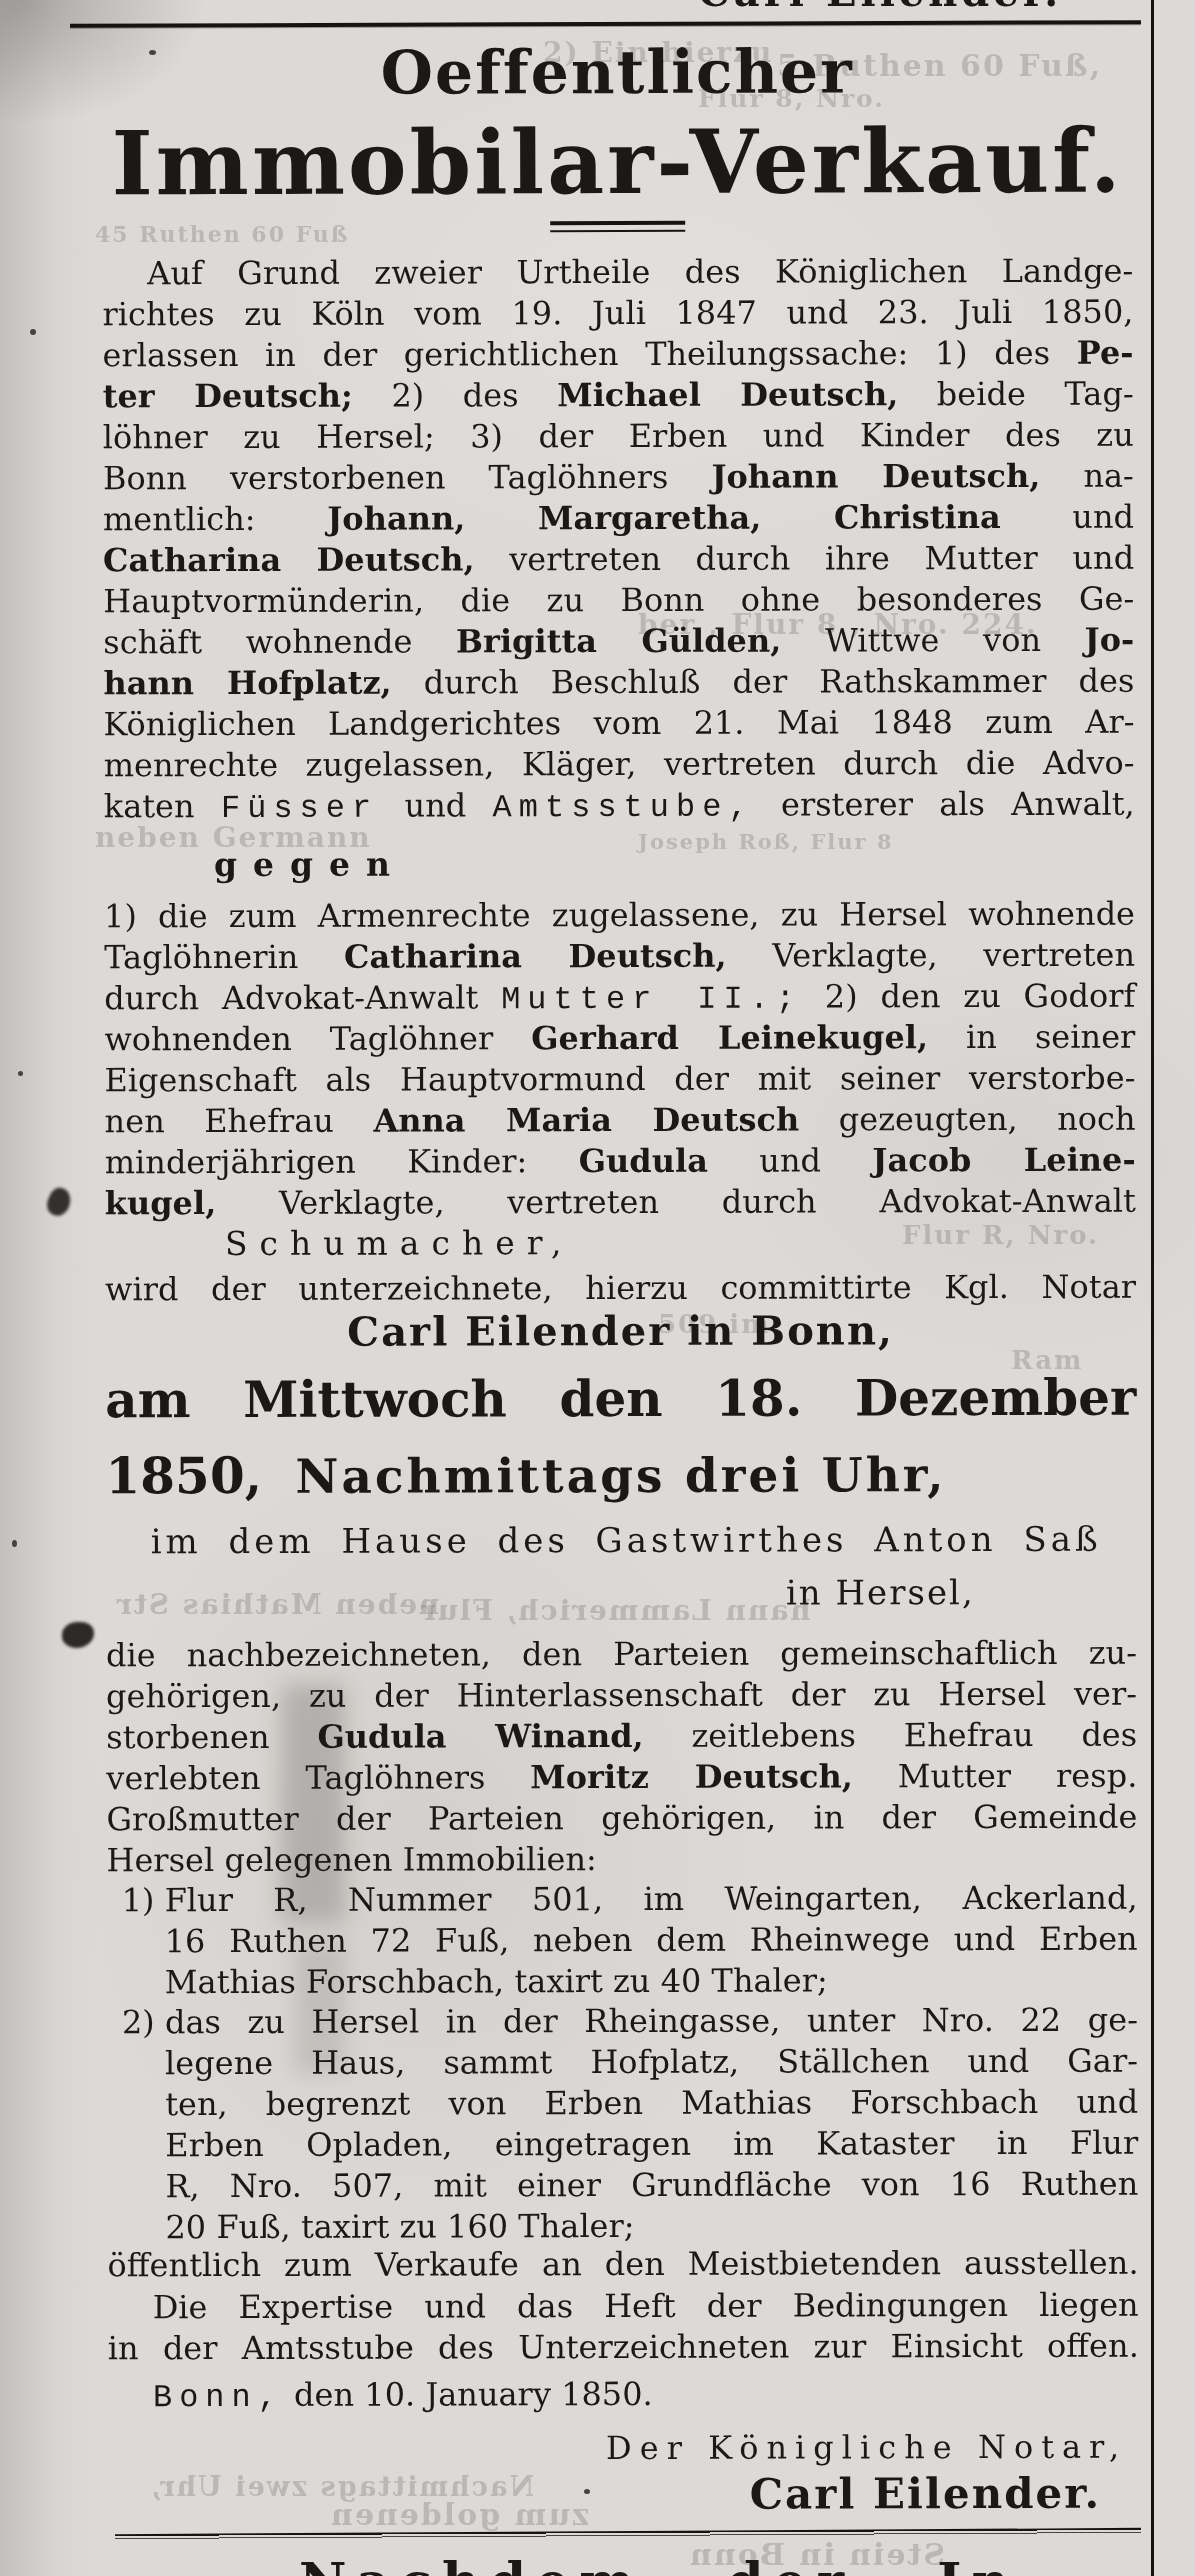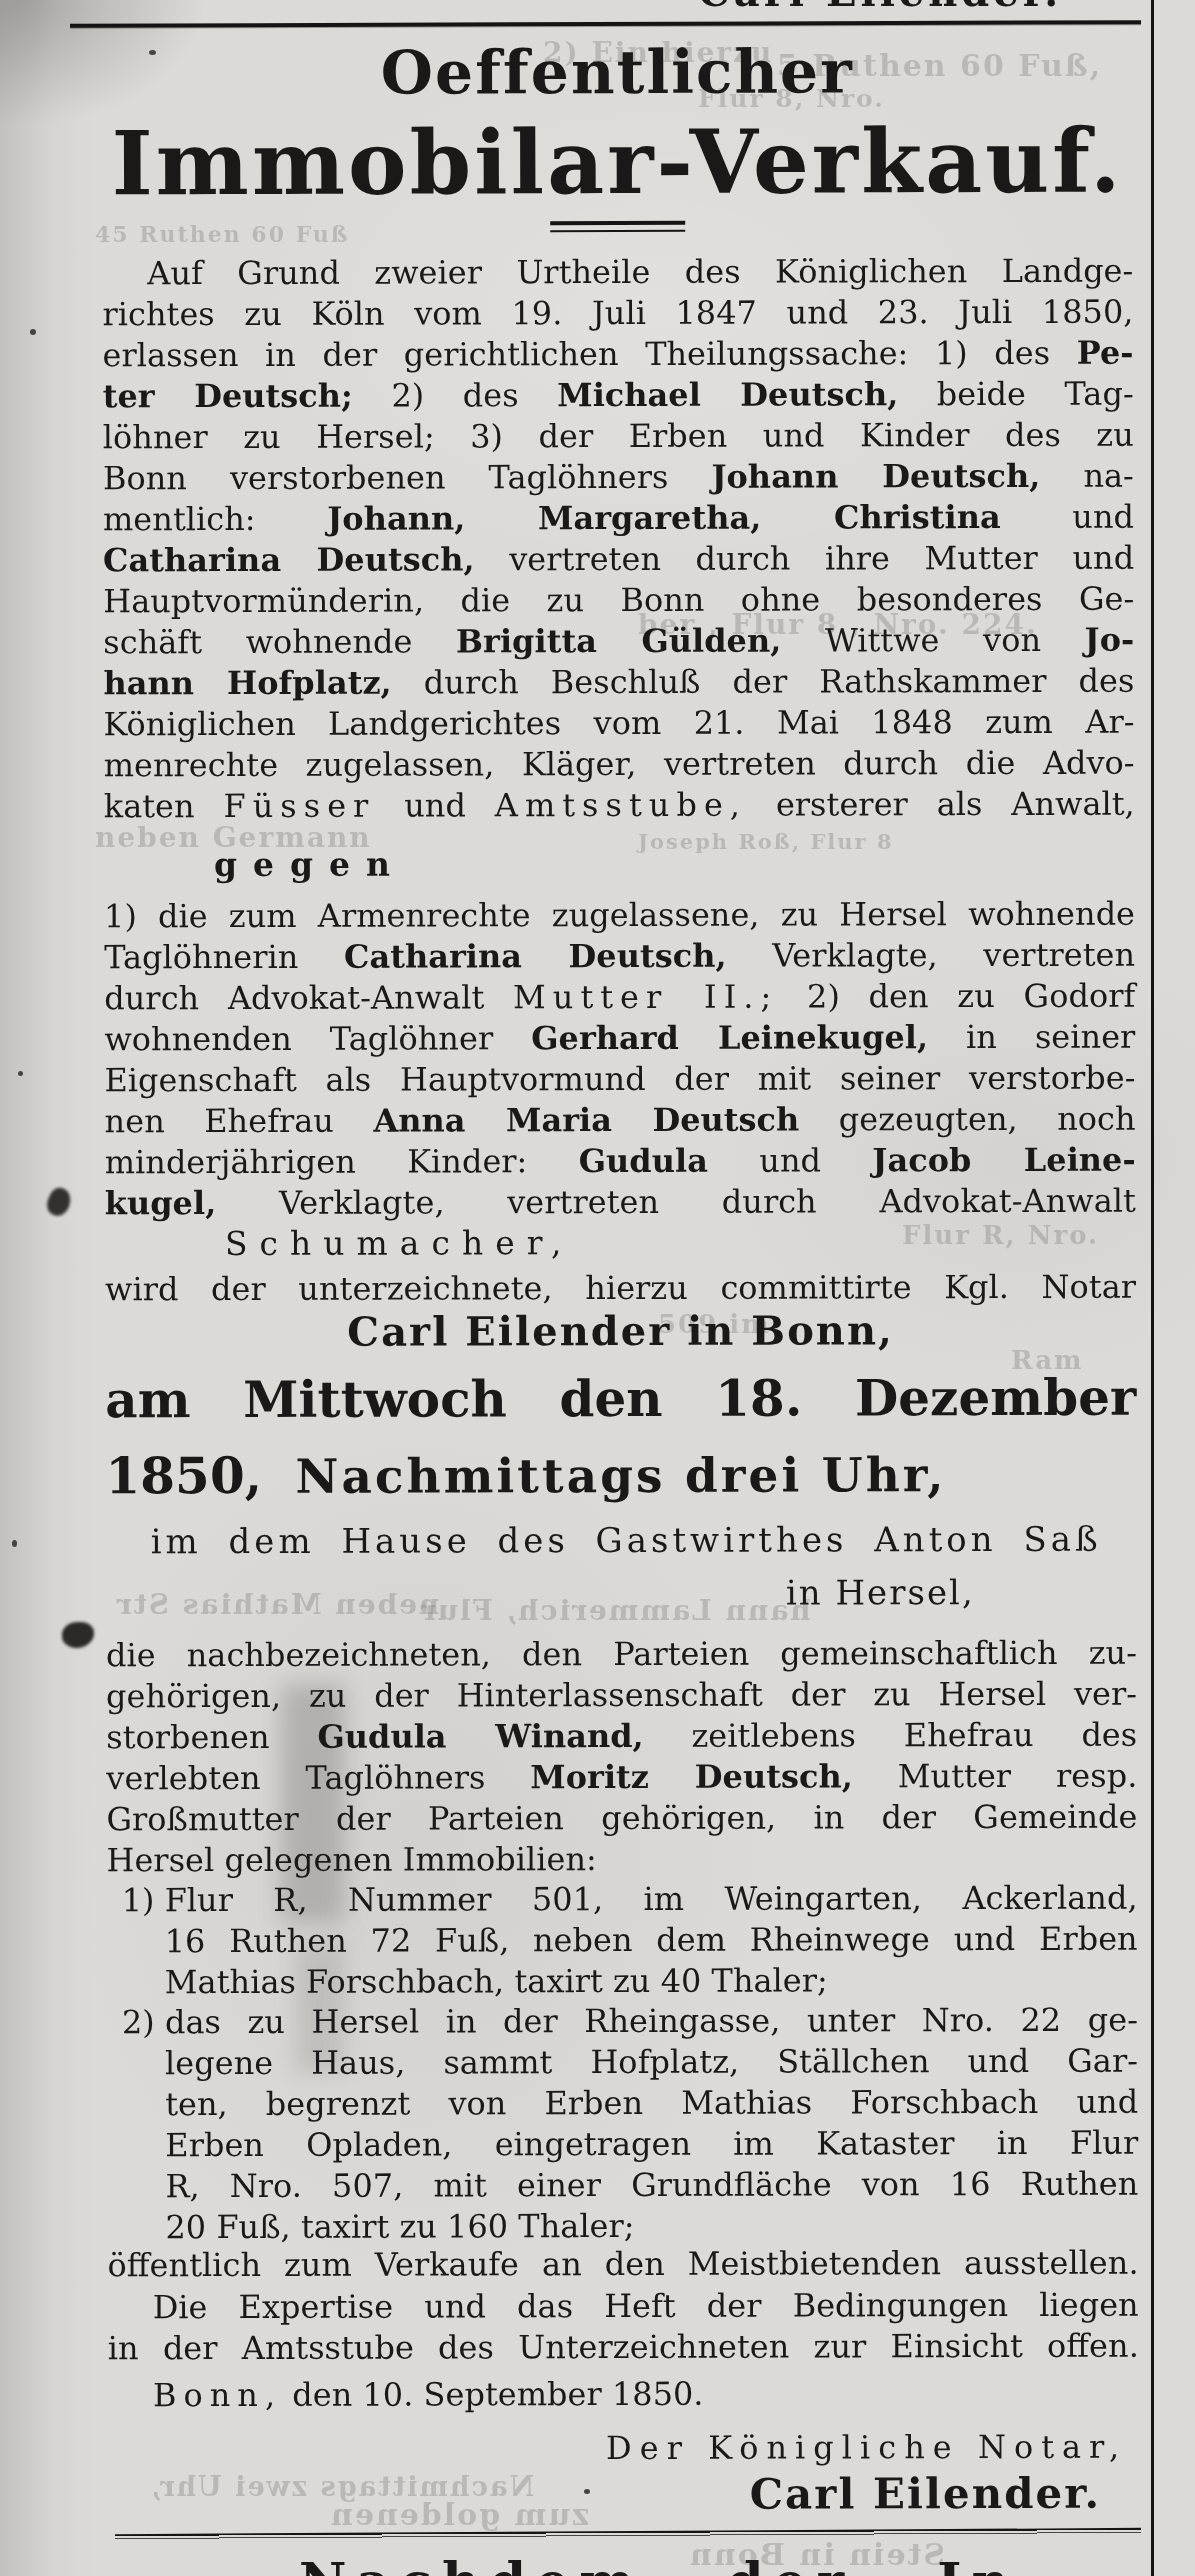--- a/index.html
+++ b/index.html
@@ -15,21 +15,21 @@
       radial-gradient(ellipse 419px 299px at 85% 45%, rgba(125,123,119,.08), transparent 70%),
       linear-gradient(90deg, rgba(105,103,99,.22), rgba(105,103,99,.04) 55px, rgba(105,103,99,0) 95px);
   }
   .col{position:absolute;left:105px;top:0;width:1031px;height:100%;transform:rotate(-.15deg);}
   .block{position:absolute;left:0;width:100%;}
   .tline{height:41px;line-height:41px;font-size:32px;white-space:normal;}
   .al-j{text-align:justify;text-align-last:justify;}
   .al-l{text-align:left;text-align-last:left;}
   .al-c{text-align:center;text-align-last:center;}
   .seg-b{font-weight:bold;}
-  .seg-s{letter-spacing:7px;}
+  .seg-s{letter-spacing:7px;font-family:Liberation Mono, monospace;}
   
   .top-cut{position:absolute;left:698px;top:-32px;font-size:40px;font-weight:bold;white-space:nowrap;letter-spacing:4px;}
   .rule-top{position:absolute;left:70px;top:22px;width:1071px;height:4px;background:#161412;transform:rotate(-.2deg);box-shadow:0 1px 0 rgba(22,20,18,.35);}
   .title1{top:36px;text-align:center;font-size:60px;font-weight:bold;letter-spacing:2px;line-height:72px;height:72px;}
   .title2{top:106px;text-align:center;font-size:88px;font-weight:bold;letter-spacing:3px;line-height:112px;height:112px;}
   .divider{position:absolute;left:448px;top:221px;width:135px;height:5px;border-top:4px solid #161412;border-bottom:2px solid #161412;}
   #p1{top:252px;} 
   .gegen{top:843px;font-size:33px;font-weight:bold;letter-spacing:16px;padding-left:110px;height:41px;line-height:41px;}
   #p2{top:895px;}
   .schumacher{top:1222px;font-size:33px;letter-spacing:12px;padding-left:120px;height:41px;line-height:41px;}
@@ -183,21 +183,21 @@
     </div>
 
     <div class="block tline al-j" id="p5">öffentlich zum Verkaufe an den Meistbietenden ausstellen.</div>
 
     <div class="block" id="p6">
         <div class="tline al-j" style="text-indent: 45px;"><span class="seg-n">Die Expertise und das Heft der Bedingungen liegen</span></div>
         <div class="tline al-j"><span class="seg-n">in der Amtsstube des Unterzeichneten zur Einsicht offen.</span></div>
       </div>
 
     <div class="block" id="p7">
-        <div class="tline al-l" style="text-indent: 45px;"><span class="seg-s">Bonn,</span><span class="seg-n"> den 10. September 1850.</span></div>
+        <div class="tline al-l" style="text-indent: 45px;"><span class="seg-s">Bonn,</span><span class="seg-n"> den 10. January 1850.</span></div>
       </div>
 
     <div class="block sig-role">Der Königliche Notar,</div>
     <div class="block sig-name">Carl Eilender.</div>
 
   </div>
 
   <div class="rule-bottom"></div>
   <div class="bottom-cut">Nachdem der In</div>
 

